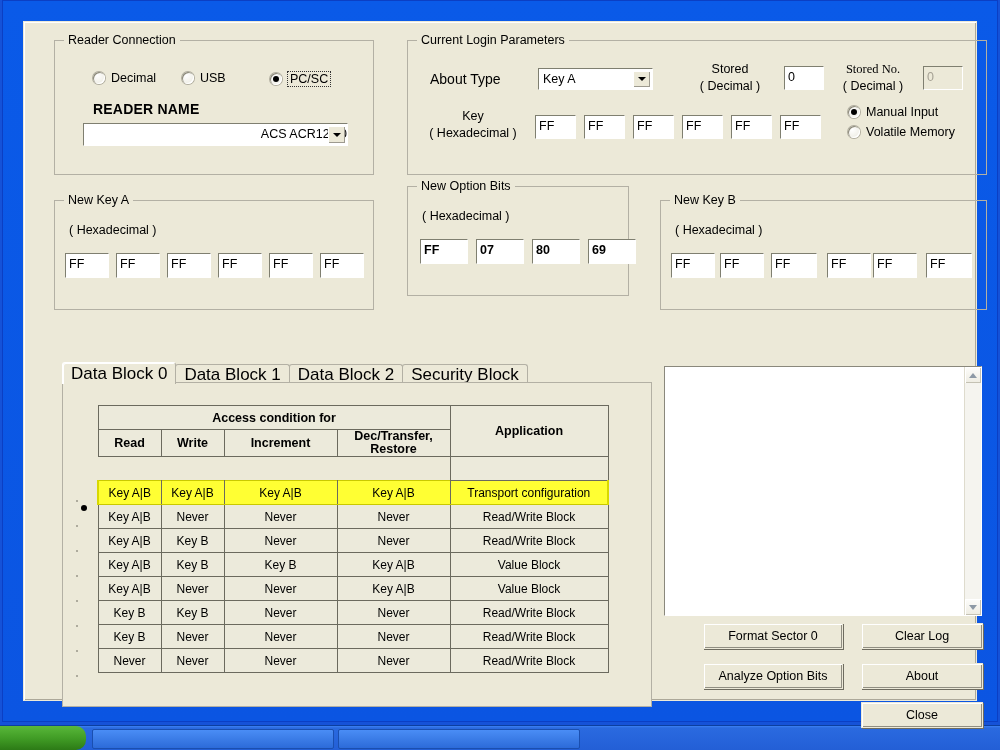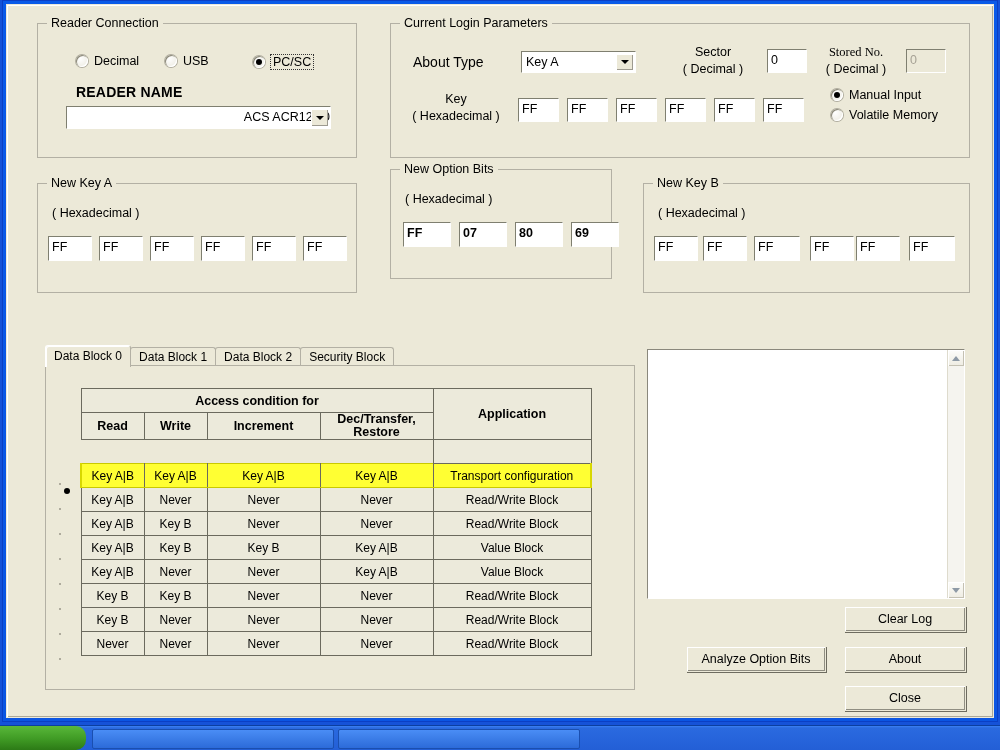--- a/index.html
+++ b/index.html
@@ -55,21 +55,21 @@
     left: 4px; top: 9px; width: 13px; height: 3px;
     background: #ffffff; border-radius: 1px;
   }
   #close-btn::before { transform: rotate(45deg); }
   #close-btn::after  { transform: rotate(-45deg); }
 
   
   #client {
     position: relative;
     flex: 1 1 auto;
-    margin: 3px;
+    margin: 20px;
     background: #ece9d8;
     border: 1px solid #ece9d8;
     box-shadow: inset 1px 1px 0 #ffffff, inset -1px -1px 0 #aca899;
   }
 
   
   .grp {
     position: absolute;
     border: 1px solid #b3b0a4;
     box-sizing: border-box;
@@ -187,21 +187,21 @@
     position: absolute;
     left: 38px; top: 340px;
     display: flex;
     align-items: flex-end;
     height: 22px;
   }
   .tab {
     box-sizing: border-box;
     height: 20px;
     padding: 0 8px;
-    font-size: 12px;
+    font-size: 17px;
     line-height: 19px;
     background: #ece9d8;
     border: 1px solid #b3b0a4;
     border-bottom: none;
     border-top-left-radius: 3px;
     border-top-right-radius: 3px;
     margin-right: -1px;
     color: #000;
     white-space: nowrap;
     cursor: default;
@@ -379,21 +379,21 @@
 
       <div class="grp" style="left:383px;top:18px;width:580px;height:135px;">
         <span class="grp-title">Current Login Parameters</span>
 
         <div class="lbl big" style="left:22px;top:30px;">About Type</div>
         <div class="combo" style="left:130px;top:27px;width:115px;height:22px;">
           <span>Key A</span>
           <span class="arrow"></span>
         </div>
 
-        <div class="lbl ctr" style="left:287px;top:21px;width:70px;">Sector</div>
+        <div class="lbl ctr" style="left:287px;top:21px;width:70px;">Stored</div>
         <div class="lbl ctr" style="left:287px;top:38px;width:70px;">( Decimal )</div>
         <div class="txt" style="left:376px;top:25px;width:40px;height:24px;">0</div>
 
         <div class="lbl ctr" style="left:425px;top:21px;width:80px;font-family:Liberation Serif, serif;">Stored No.</div>
         <div class="lbl ctr" style="left:425px;top:38px;width:80px;">( Decimal )</div>
         <div class="txt disabled" style="left:515px;top:25px;width:40px;height:24px;">0</div>
 
         <div class="lbl ctr" style="left:10px;top:68px;width:110px;">Key</div>
         <div class="lbl ctr" style="left:10px;top:85px;width:110px;">( Hexadecimal )</div>
 
@@ -555,20 +555,21 @@
         <div id="logscroll">
           <div class="sbtn up">
               <span class="chev"></span>
             </div>
           <div class="sbtn down">
               <span class="chev"></span>
             </div>
         </div>
       </div>
 
+      <div class="btn" style="left:679px;top:601px;width:140px;height:26px;">Format Sector 0</div>
       <div class="btn" style="left:837px;top:601px;width:122px;height:26px;">Clear Log</div>
       <div class="btn" style="left:679px;top:641px;width:140px;height:26px;">Analyze Option Bits</div>
       <div class="btn" style="left:837px;top:680px;width:122px;height:26px;">Close</div>
       <div class="btn" style="left:837px;top:641px;width:122px;height:26px;">About</div>
 
     </div>
   </div>
 </div>
 
 </body></html>

